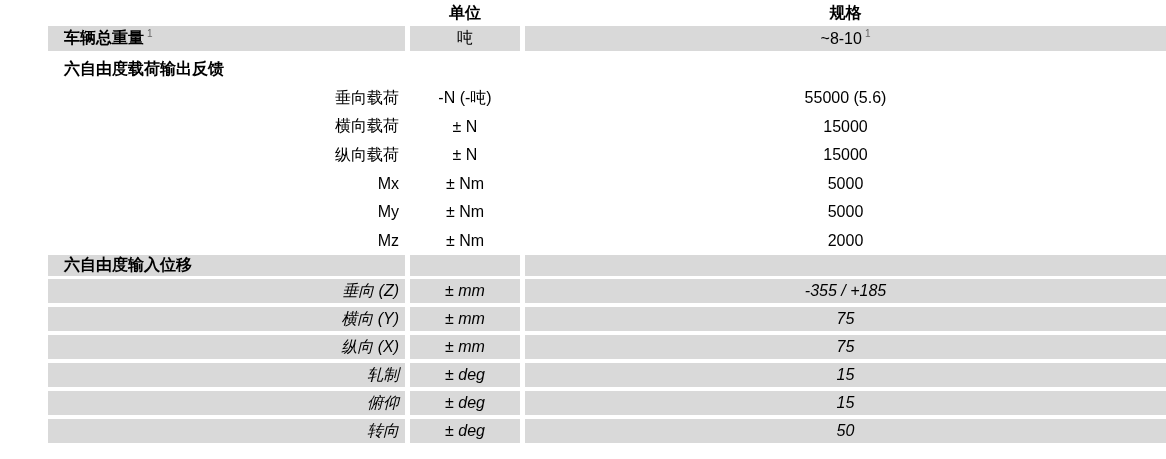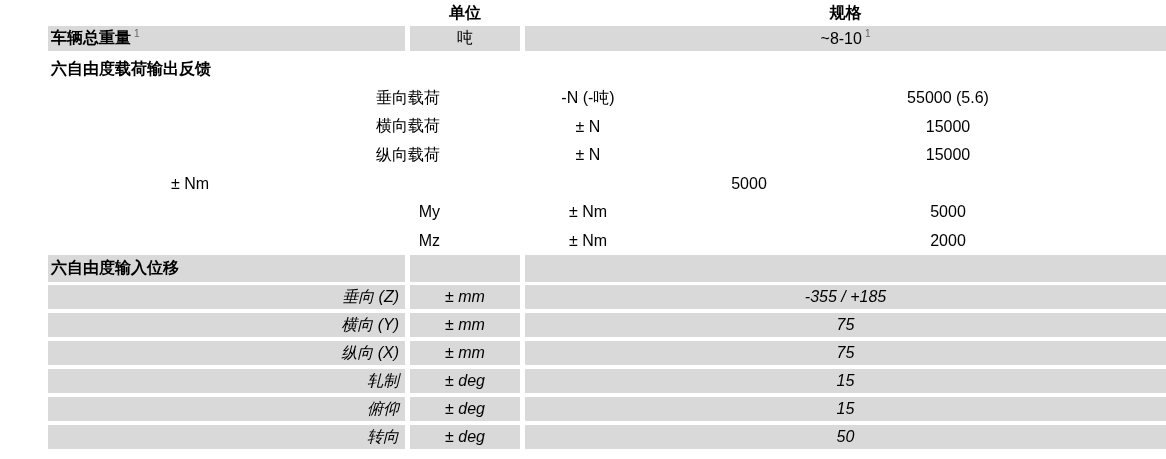--- a/index.html
+++ b/index.html
@@ -22,21 +22,21 @@
   .row {
     display: flex;
     align-items: center;
     margin-left: 40px;
   }
   
   .c1 {
     width: 357px;
     flex: none;
     box-sizing: border-box;
-    padding-left: 3px;
+    padding-left: 16px;
     height: 100%;
     display: flex;
     align-items: center;
   }
   .sp {
     width: 5px;
     flex: none;
     height: 100%;
     background: #ffffff;
   }
@@ -63,22 +63,22 @@
   }
   .header-row {
     height: 26px;
     font-weight: bold;
   }
   .bg-gray .cell {
     background: var(--row-gray, #d9d9d9);
   }
   .kind-primary { height: 25px; margin-bottom: 4px; }
   .kind-section.bg-white { height: 29px; align-items: flex-end; }
-  .kind-section.bg-gray { height: 27px; margin-bottom: 3px; }
-  .kind-data.bg-white { height: 28.5px; gap: 41px; }
+  .kind-section.bg-gray { height: 21px; margin-bottom: 3px; }
+  .kind-data.bg-white { height: 28.5px; }
   .kind-data.bg-gray { height: 24px; margin-bottom: 4px; font-style: italic; }
   .kind-primary .c1, .kind-section .c1 {
     font-weight: bold;
   }
   .kind-data .c1 {
     justify-content: flex-end;
     padding-right: 6px;
   }
   sup.fn {
     font-size: 10px;
@@ -160,20 +160,23 @@
         </div>
         <div class="sp"></div>
         <div class="c2 cell">± N</div>
         <div class="sp"></div>
         <div class="c3 cell">
           <span>15000</span>
         </div>
       </div>
       <div class="row kind-data bg-white">
         <div class="lm"></div>
+        <div class="c1 cell">
+          <span>Mx</span>
+        </div>
         <div class="sp"></div>
         <div class="c2 cell">± Nm</div>
         <div class="sp"></div>
         <div class="c3 cell">
           <span>5000</span>
         </div>
       </div>
       <div class="row kind-data bg-white">
         <div class="lm"></div>
         <div class="c1 cell">

